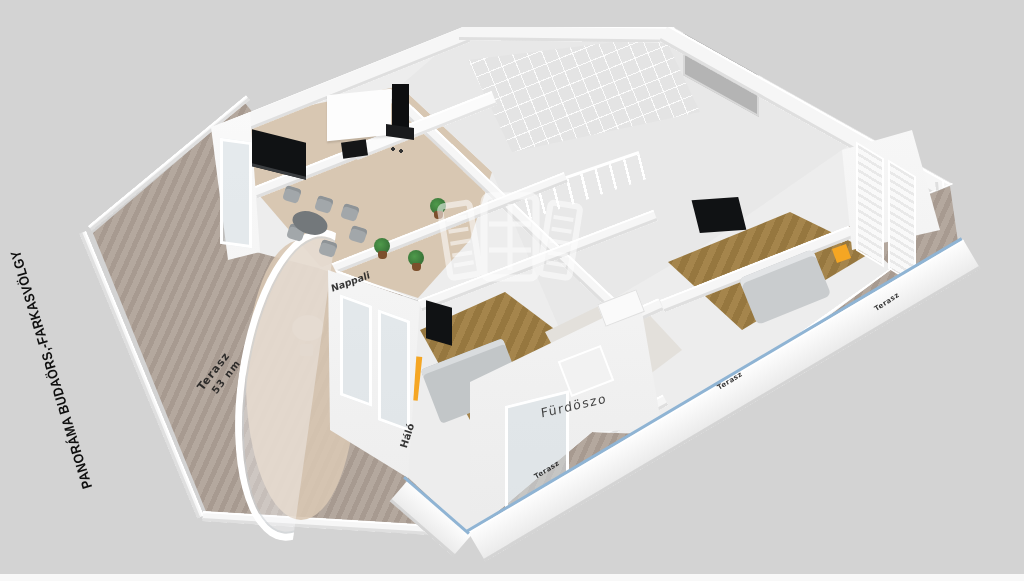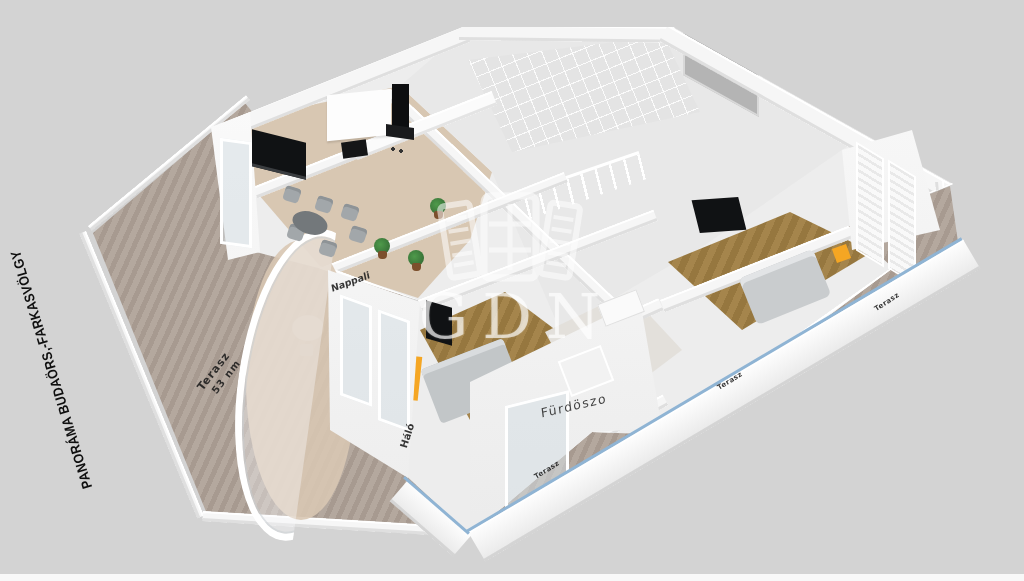--- a/index.html
+++ b/index.html
@@ -178,19 +178,18 @@
         <g transform="rotate(9 124 48)">
           <rect x="110" y="12" width="30" height="72" rx="4" stroke-width="6"></rect>
           <line x1="115" y1="26" x2="135" y2="26" stroke-width="4"></line>
           <line x1="115" y1="38" x2="135" y2="38" stroke-width="4"></line>
           <line x1="115" y1="50" x2="135" y2="50" stroke-width="4"></line>
           <line x1="115" y1="62" x2="135" y2="62" stroke-width="4"></line>
           <line x1="115" y1="72" x2="135" y2="72" stroke-width="4"></line>
         </g>
       </g>
     </svg>
-    <div class="wm-text">GDN</div>
   </div>
 
   <div class="side-title">PANORÁMA BUDAÖRS,-FARKASVÖLGY</div>
 
   <div class="abs" style="left:0;bottom:0;width:1024px;height:7px;background:#f8f8f8;z-index:75;"></div>
 </div>
 
 </body></html>

